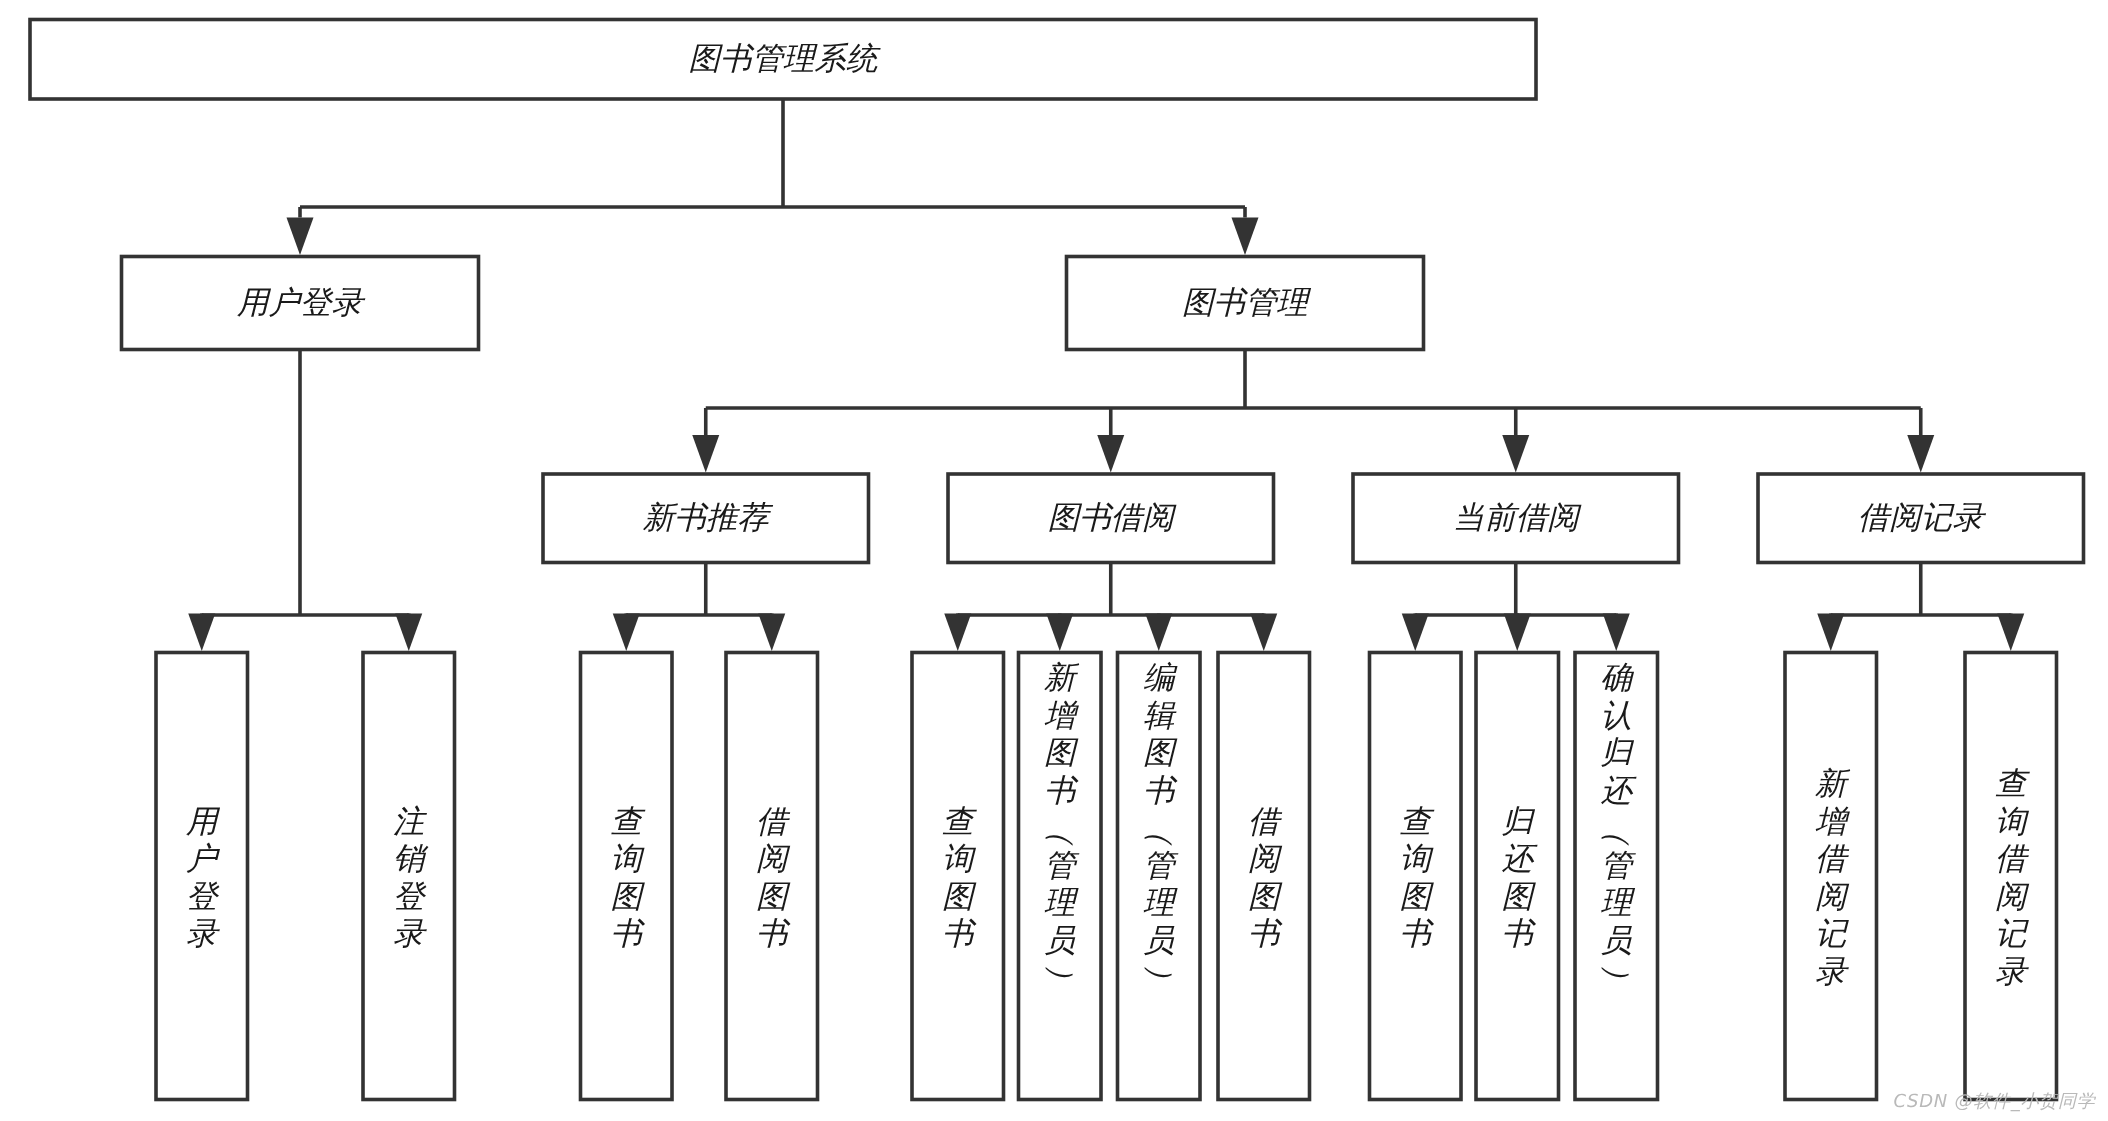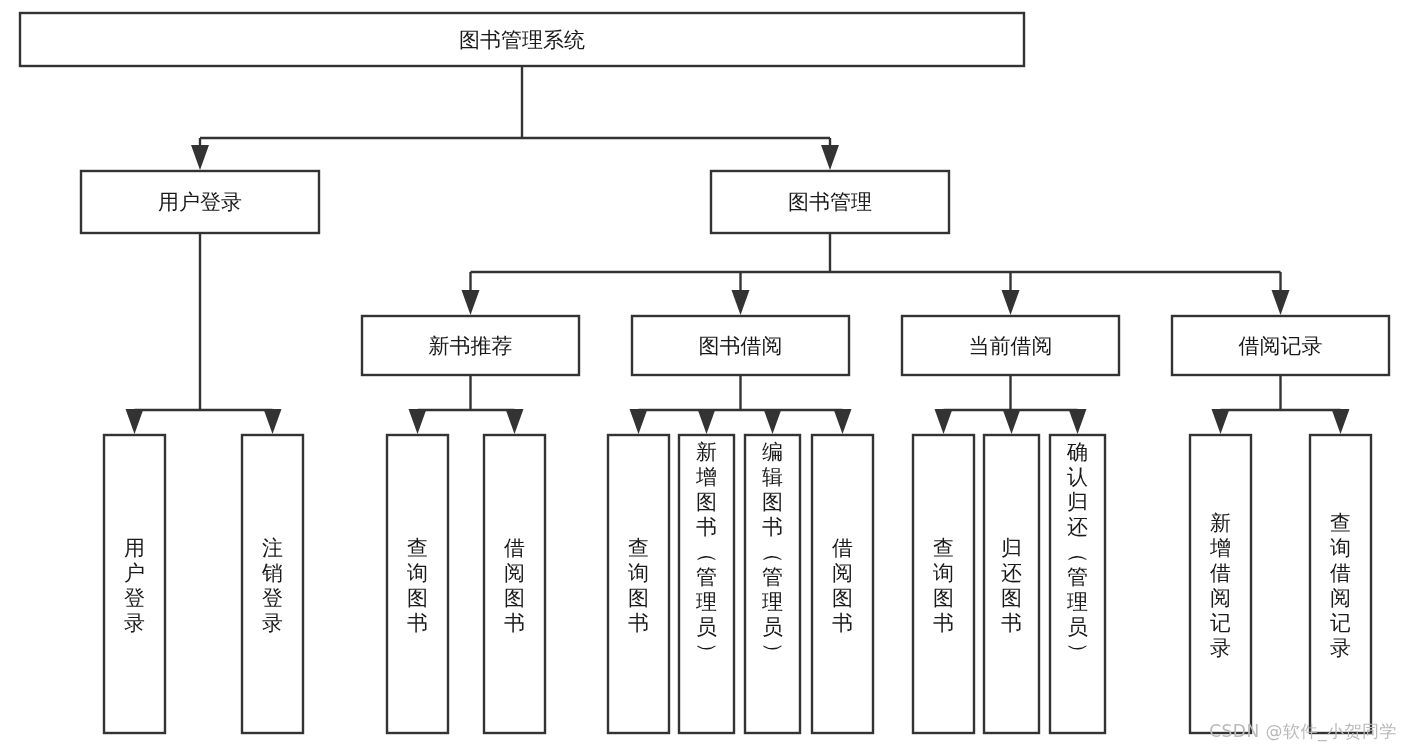--- a/index.html
+++ b/index.html
@@ -14,20 +14,21 @@
     position: relative;
     overflow: hidden;
     font-family: "DejaVu Sans", "Liberation Sans", sans-serif;
   }
   #diagram-root {
     position: absolute;
     left: 0;
     top: 0;
     width: 1405px;
     height: 747px;
+    font-style: italic;
   }
   svg#flowchart {
     display: block;
     width: 1405px;
     height: 747px;
   }
   .node-rect {
     fill: #ffffff;
     stroke: #333333;
     stroke-width: 2.4;
@@ -53,21 +54,21 @@
   }
   .edge-arrow {
     fill: #333333;
     stroke: none;
   }
   .watermark {
     position: absolute;
     right: 8px;
     bottom: 4px;
     font-family: "DejaVu Sans", "Liberation Sans", sans-serif;
-    font-size: 17px;
+    font-size: 12px;
     color: #b9b9b9;
     white-space: nowrap;
     letter-spacing: 0.5px;
     user-select: none;
   }
 </style>
 </head>
 <body>
 
 <div id="diagram-root">

